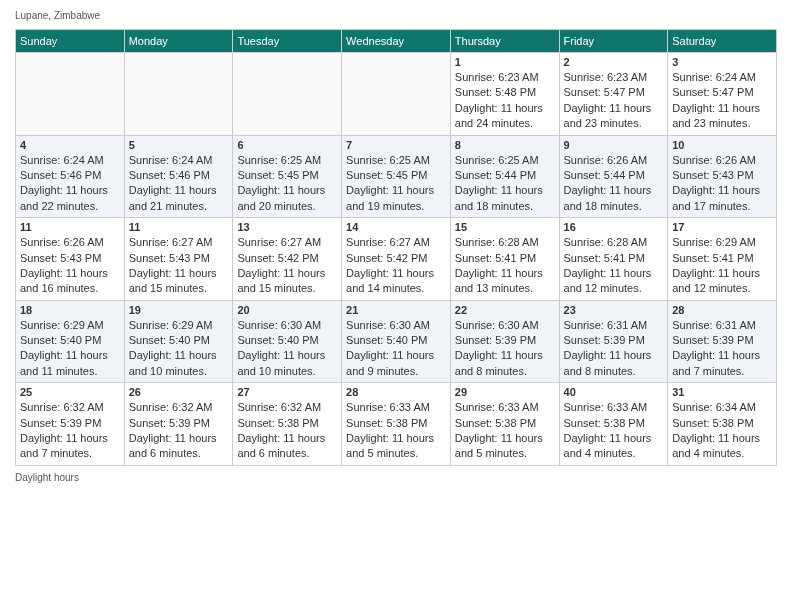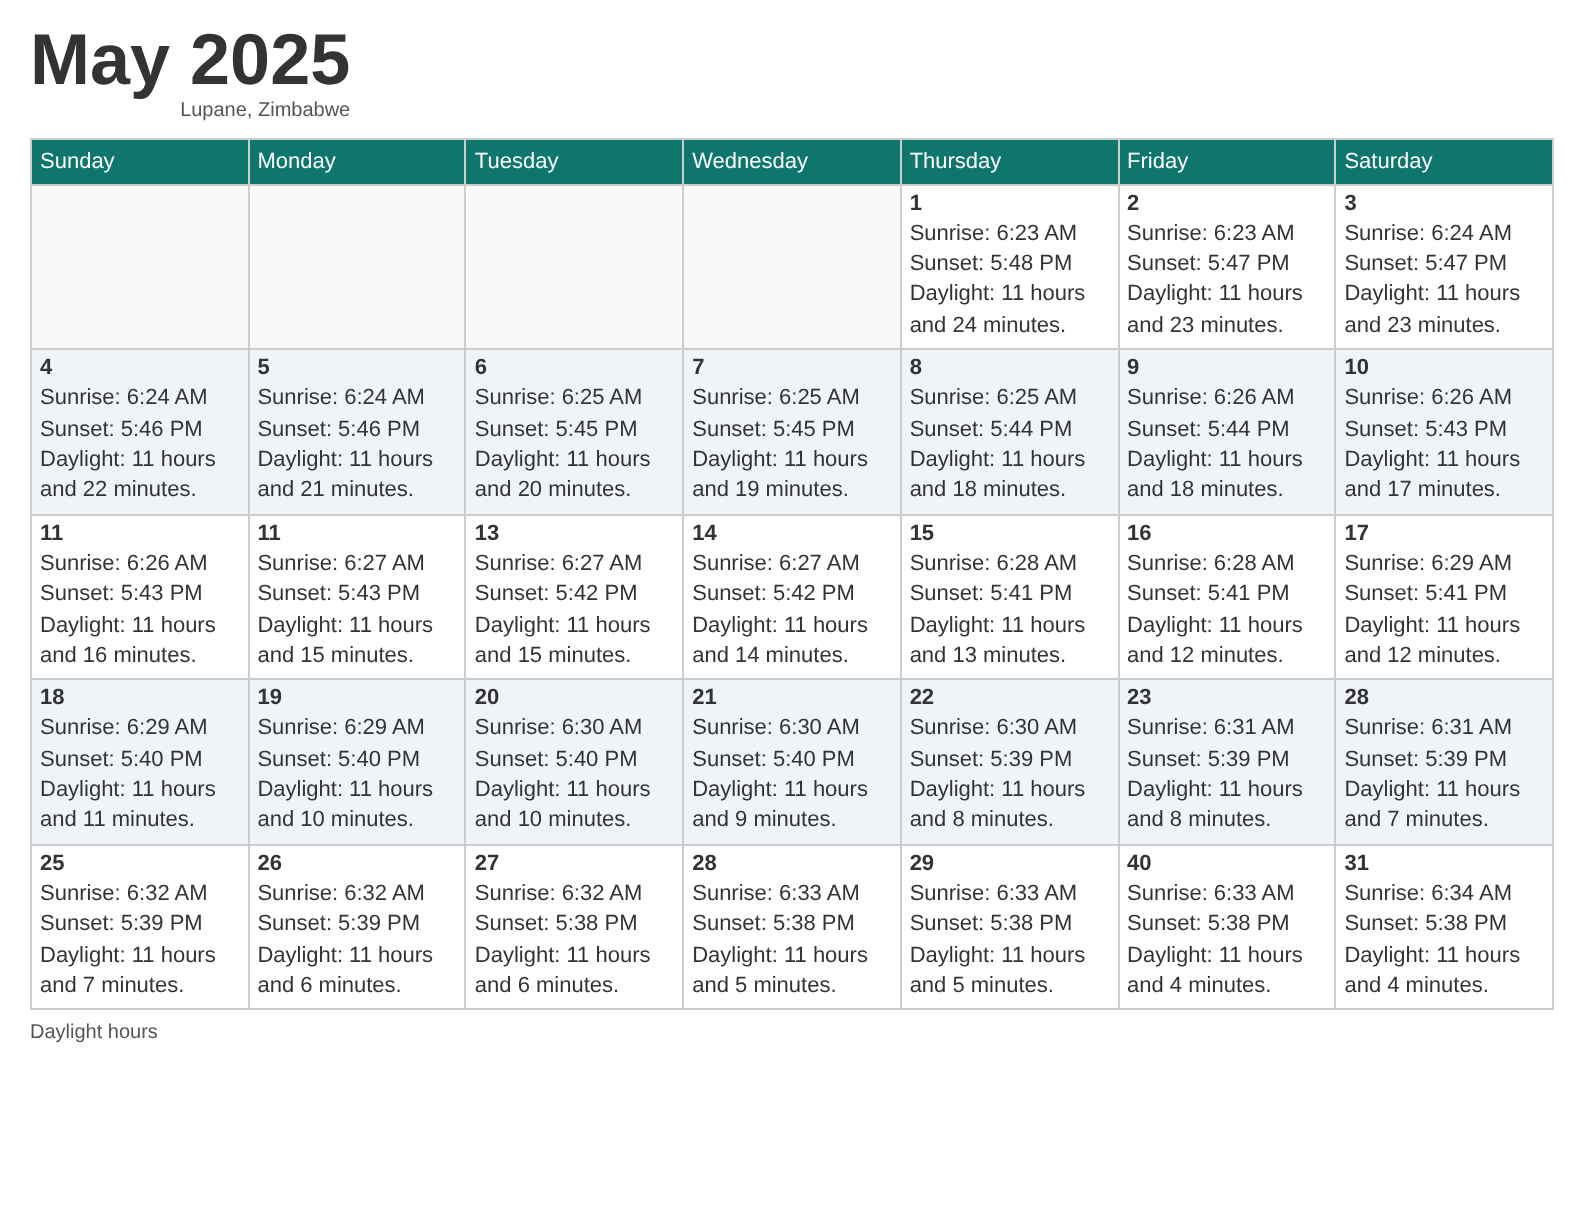--- a/index.html
+++ b/index.html
@@ -103,21 +103,20 @@
     .alt-row td {
       background: #f0f4f8;
     }
   </style>
 </head>
 <body>
 
 <div class="page">
   <div class="header">
     <div class="title-block">
-      <div class="calendar-title">May 2025</div>
       <div class="calendar-subtitle">Lupane, Zimbabwe</div>
     </div>
   </div>
 
   <table class="calendar">
     <thead>
       <tr>
         <th>Sunday</th>
         <th>Monday</th>
         <th>Tuesday</th>

